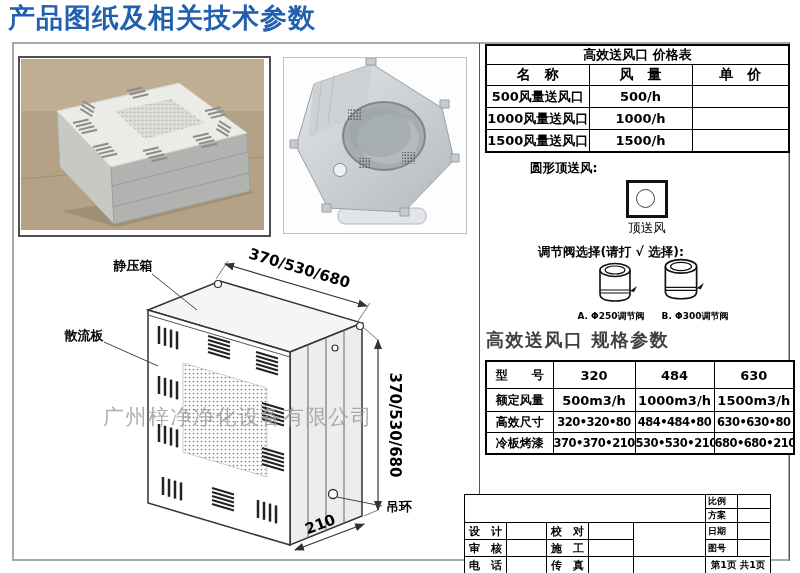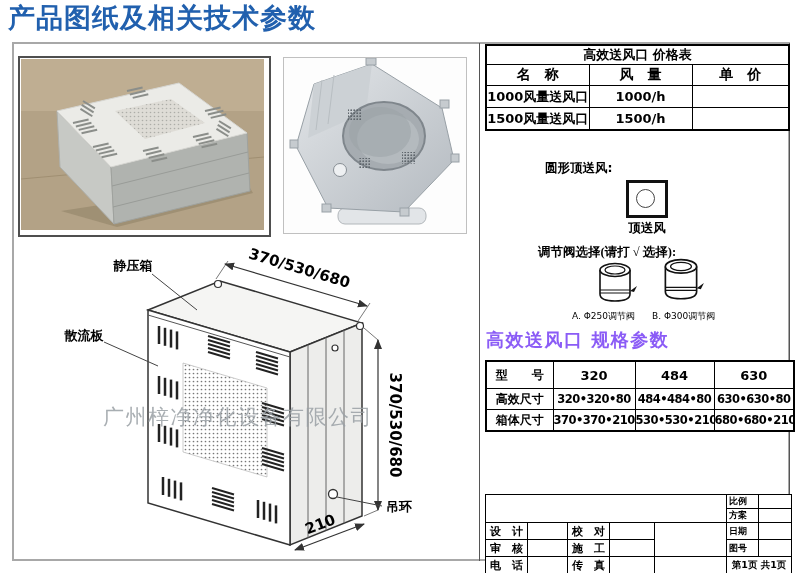--- a/index.html
+++ b/index.html
@@ -27,34 +27,34 @@
   #price-table td.dr{height:21px;}
 
   #spec-table{left:485px;top:360px;width:308px;border:2px solid #000;font-size:13px;}
   #spec-table td{height:20px;}
   #spec-table td.lbl{font-size:12px;}
   #spec-table tr.r0 td{height:26px;}
   #spec-table tr.r1 td{height:22px;}
   #spec-table tr.r4 td{height:22px;}
   #spec-table td.tight{font-size:11.5px;letter-spacing:-0.5px;}
 
-  #title-block{left:485px;top:494px;width:306px;border:1.5px solid #000;font-size:11px;}
+  #title-block{left:464px;top:494px;width:306px;border:1.5px solid #000;font-size:11px;}
   #title-block td{height:16px;}
   #title-block tr.tb1 td{height:10px;}
   #title-block tr.tb2 td{height:11px;}
   #title-block td.small{font-size:9px;text-align:left;padding-left:2px;}
   #title-block td.pg{font-size:9.5px;}
 
   
   .sec-label{font-weight:bold;font-size:12.5px;color:#000;white-space:nowrap;}
   #top-supply-square{left:626px;top:180px;width:36px;height:32px;border:3px solid #111;background:#fff;}
   #top-supply-square .circ{width:17px;height:17px;border:1.5px solid #444;border-radius:50%;margin:6px 0 0 7px;}
-  #top-supply-caption{left:620px;top:220px;width:54px;text-align:center;font-weight:bold;font-size:12.5px;}
-  .valve-label{font-weight:normal;font-size:9px;text-align:left;white-space:nowrap;}
-  #spec-title{left:486px;top:328px;font-size:18px;font-weight:bold;letter-spacing:1.5px;color:#8b5cf6;white-space:nowrap;}
+  #top-supply-caption{left:620px;top:220px;width:54px;text-align:center;font-weight:normal;font-size:12.5px;}
+  .valve-label{font-weight:bold;font-size:9px;text-align:center;white-space:nowrap;}
+  #spec-title{left:486px;top:328px;font-size:18px;font-weight:bold;letter-spacing:1.5px;color:#404040;white-space:nowrap;}
 
   #watermark{left:70px;top:403px;font-size:21px;color:#9aa0a5;opacity:.85;letter-spacing:1.5px;z-index:5;white-space:nowrap;margin-left:33px;}
   svg text{font-family:"DejaVu Sans","Liberation Sans",sans-serif;}
 </style>
 </head>
 <body>
 
 <div id="page-title" class="abs">产品图纸及相关技术参数</div>
 
 <div id="sheet" class="abs"></div>
@@ -172,39 +172,44 @@
   <tbody>
       <tr>
         <td class="tt" colspan="3">高效送风口 价格表</td>
       </tr>
   <tr>
     <td class="hd">名　称</td>
     <td class="hd">风　量</td>
     <td class="hd">单　价</td>
   </tr>
   <tr>
+    <td class="dr">500风量送风口</td>
+    <td class="dr">500/h</td>
+    <td class="dr"></td>
+  </tr>
+  <tr>
     <td class="dr">1000风量送风口</td>
     <td class="dr">1000/h</td>
     <td class="dr"></td>
   </tr>
   <tr>
     <td class="dr">1500风量送风口</td>
     <td class="dr">1500/h</td>
     <td class="dr"></td>
   </tr>
 </tbody>
   </table>
 
-<div class="abs sec-label" style="left:545px;top:160px;">圆形顶送风:</div>
+<div class="abs sec-label" style="left:530px;top:160px;">圆形顶送风:</div>
 <div id="top-supply-square" class="abs">
   <div class="circ"></div>
 </div>
 <div id="top-supply-caption" class="abs">顶送风</div>
 
-<div class="abs sec-label" style="left:538px;top:244px;font-family:Liberation Serif, serif;">调节阀选择(请打 √ 选择):</div>
+<div class="abs sec-label" style="left:538px;top:244px;">调节阀选择(请打 √ 选择):</div>
 <svg class="abs" style="left:592px;top:260px;" width="46" height="48" viewBox="0 0 46 48">
   <path d="M8 10 L8 34 Q8 41 23 41 Q38 41 38 34 L38 10" fill="#fff" stroke="#111" stroke-width="1.6"></path>
   <ellipse cx="23" cy="10" rx="15" ry="6.5" fill="#fff" stroke="#111" stroke-width="1.6"></ellipse>
   <ellipse cx="23" cy="10" rx="10" ry="4" fill="none" stroke="#111" stroke-width="1.2"></ellipse>
   <path d="M8 30 L38 30 M8 33 L38 33" stroke="#111" stroke-width="1.2" fill="none"></path>
   <path d="M38 31 l7 -5 l-3 6 z" fill="#111"></path>
 </svg>
 <svg class="abs" style="left:656px;top:256px;" width="50" height="50" viewBox="0 0 46 48">
   <path d="M8 10 L8 34 Q8 41 23 41 Q38 41 38 34 L38 10" fill="#fff" stroke="#111" stroke-width="1.6"></path>
   <ellipse cx="23" cy="10" rx="15" ry="6.5" fill="#fff" stroke="#111" stroke-width="1.6"></ellipse>
@@ -223,28 +228,34 @@
       <col style="width:79px">
       <col style="width:80px">
     </colgroup>
   <tbody>
       <tr class="r0">
     <td class="lbl">型　　号</td>
     <td>320</td>
     <td>484</td>
     <td>630</td>
   </tr>
+  <tr class="r1">
+    <td class="lbl">额定风量</td>
+    <td>500m3/h</td>
+    <td>1000m3/h</td>
+    <td>1500m3/h</td>
+  </tr>
   <tr class="r2">
     <td class="lbl">高效尺寸</td>
     <td class="tight">320•320•80</td>
     <td class="tight">484•484•80</td>
     <td class="tight">630•630•80</td>
   </tr>
   <tr class="r3">
-    <td class="lbl">箱体尺寸</td>
+    <td class="lbl">冷板烤漆</td>
     <td class="tight">370•370•210</td>
     <td class="tight">530•530•210</td>
     <td class="tight">680•680•210</td>
   </tr>
 </tbody>
   </table>
 
 <table id="title-block">
   <colgroup>
       <col style="width:42px">

